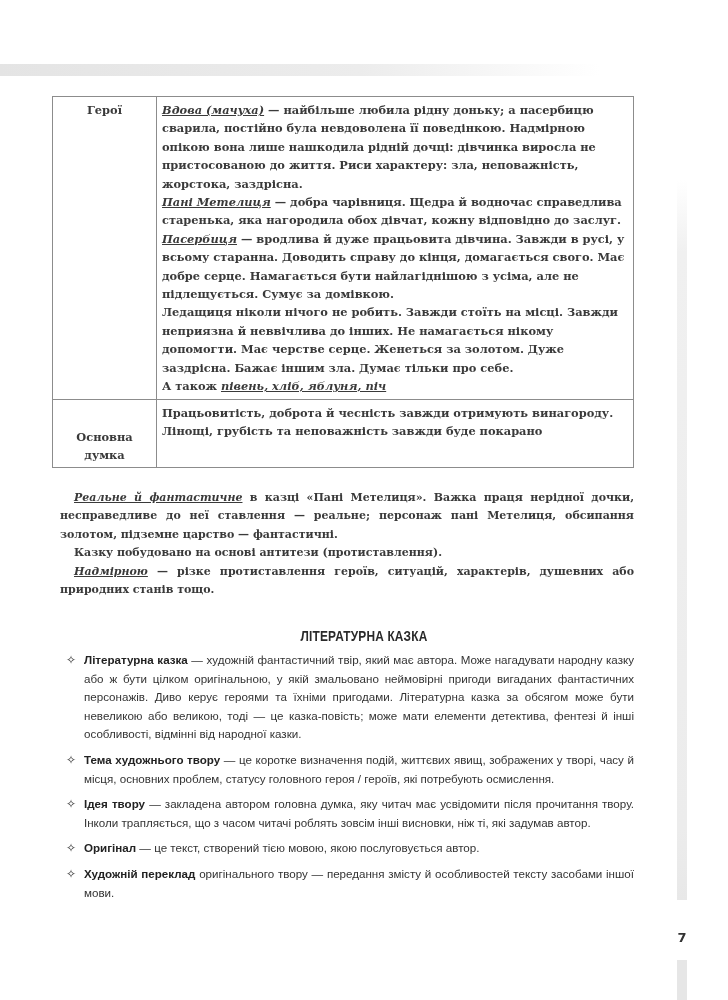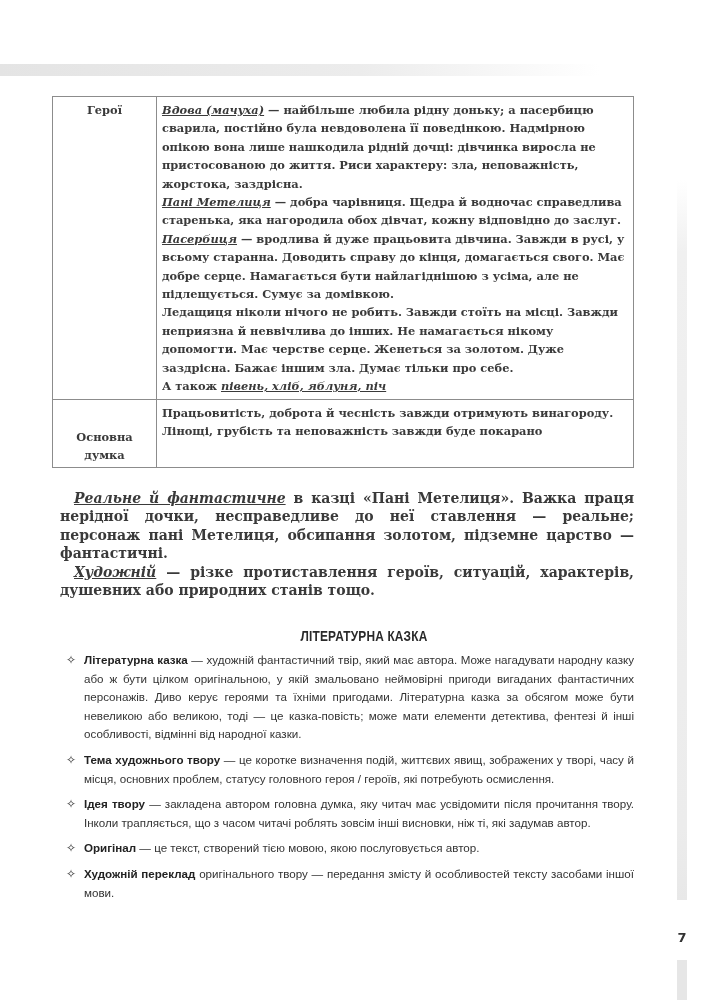--- a/index.html
+++ b/index.html
@@ -25,21 +25,21 @@
   table.info {
     position:absolute; left:52px; top:96px; width:582px;
     border-collapse:collapse; border:1.5px solid #8c8c8c;
     font-size:11.4px; line-height:18.4px; font-weight:bold; color:#3a3a3a;
   }
   table.info td { border:1.5px solid #8c8c8c; vertical-align:top; padding:4px 5px 3px 5px; }
   table.info td.label { width:93px;text-align:center; }
   .i { font-style:italic;text-decoration:underline; }
   .prose {
     position:absolute; left:60px; top:489px; width:574px;
-    font-size:14px; line-height:18.4px; font-weight:bold; color:#3a3a3a; text-align:justify;
+    font-size:11px; line-height:18.4px; font-weight:bold; color:#3a3a3a; text-align:justify;
   }
   .prose p { margin:0; text-indent:14px; }
   .section-title {
     position:absolute; left:0; width:728px; top:628px; text-align:center;
     font-family:"Liberation Sans Narrow","Liberation Sans", sans-serif; font-weight:bold;
     font-size:14px; letter-spacing:0.2px; color:#2a2a2a; transform:scaleX(0.85);
   }
   .defs {
     position:absolute; left:66px; top:651px; width:568px;
     font-family:"Liberation Sans", sans-serif; font-size:11.6px; line-height:18.6px; color:#333;
@@ -69,21 +69,22 @@
   </tr>
   <tr>
     <td class="label"><span style="display:inline-block;width:70px;margin-top:24px;">Основна думка</span></td>
     <td>Працьовитість, доброта й чесність завжди отримують винагороду. Лінощі, грубість та неповажність завжди буде покарано</td>
   </tr>
 </tbody>
   </table>
 
 <div class="prose">
   <p><span class="i">Реальне й фантастичне</span><span> в казці «Пані Метелиця». Важка праця нерідної дочки, несправедливе до неї ставлення — реальне; персонаж пані Метелиця, обсипання золотом, підземне царство — фантастичні.</span></p>
-  <p><span class="i">Художній</span><span> — різке протиставлення героїв, ситуацій, характерів, душевних або природних станів тощо.</span></p>
+  <p><span>Казку побудовано на основі антитези (протиставлення).</span></p>
+  <p><span class="i">Надмірною</span><span> — різке протиставлення героїв, ситуацій, характерів, душевних або природних станів тощо.</span></p>
 </div>
 
 <div class="section-title">ЛІТЕРАТУРНА КАЗКА</div>
 
 <div class="defs">
   <div class="def">
     <span class="bullet">✧</span>
     <b>Літературна казка</b><span> — художній фантастичний твір, який має автора. Може нагадувати народну казку або ж бути цілком оригінальною, у якій змальовано неймовірні пригоди вигаданих фантастичних персонажів. Диво керує героями та їхніми пригодами. Літературна казка за обсягом може бути невеликою або великою, тоді — це казка-повість; може мати елементи детектива, фентезі й інші особливості, відмінні від народної казки.</span>
   </div>
   <div class="def">

